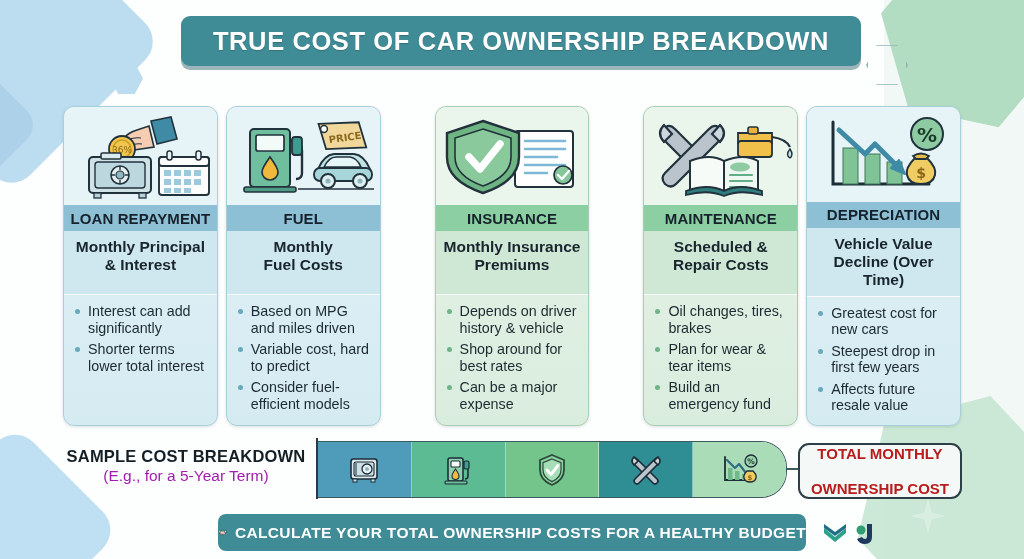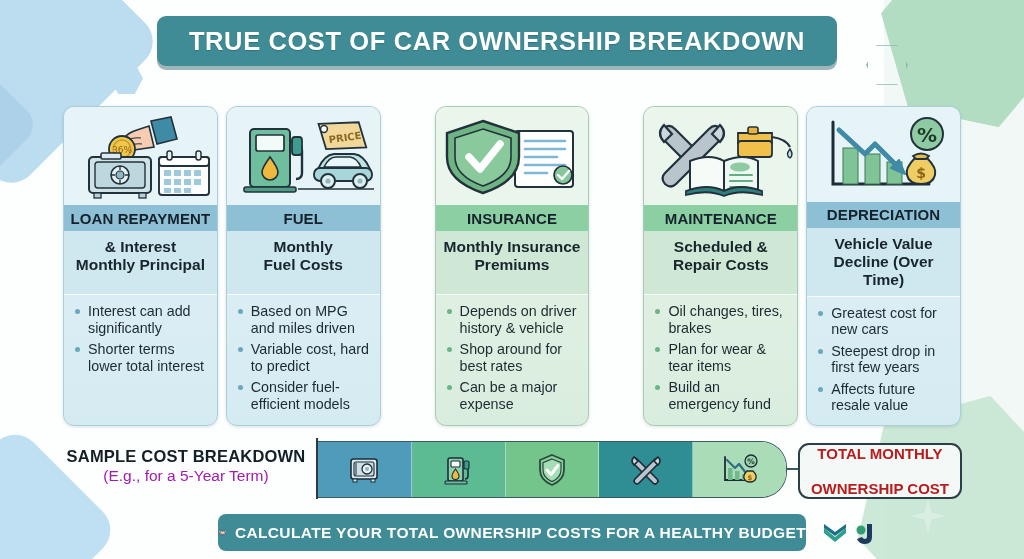--- a/index.html
+++ b/index.html
@@ -28,21 +28,21 @@
   .deco-hex-out{left:866px;top:44px;width:38px;height:38px;
      border:2px solid #8fb6b3;
      clip-path:polygon(25% 3%,75% 3%,100% 50%,75% 97%,25% 97%,0% 50%);
      background:transparent;}
   .deco-band-r{right:-10px;top:0;width:150px;height:559px;background:#f2f8f5;}
   .deco-sparkle{right:78px;top:498px;width:36px;height:36px;background:#d8eee1;
     clip-path:polygon(50% 0%,60% 40%,100% 50%,60% 60%,50% 100%,40% 60%,0% 50%,40% 40%);}
 
   
   .title-bar{
-    position:absolute;left:157px;top:16px;width:680px;height:50px;
+    position:absolute;left:181px;top:16px;width:680px;height:50px;
     background:#3f8b96;border-radius:9px;
     box-shadow:0 4px 0 rgba(40,95,104,.45);
     display:flex;align-items:center;justify-content:center;
   }
   .title-bar span{
     color:#ffffff;font-weight:bold;font-size:25.5px;letter-spacing:.6px;
     text-shadow:0 1px 1px rgba(0,0,0,.18);white-space:nowrap;
   }
 
   
@@ -179,22 +179,22 @@
             <rect x="99" y="75" width="7" height="5"></rect>
               <rect x="109" y="75" width="7" height="5"></rect>
             <rect x="119" y="75" width="7" height="5"></rect>
           </g>
         </svg>
       </div>
       <div class="card-head">
         <span>LOAN REPAYMENT</span>
       </div>
       <div class="card-sub">
+        <span>Monthly Principal</span>
         <span>&amp; Interest</span>
-        <span>Monthly Principal</span>
       </div>
       <div class="card-bullets">
         <ul>
           <li>Interest can add significantly</li>
           <li>Shorter terms lower total interest</li>
         </ul>
       </div>
     </div>
 
     <div class="card blue">

